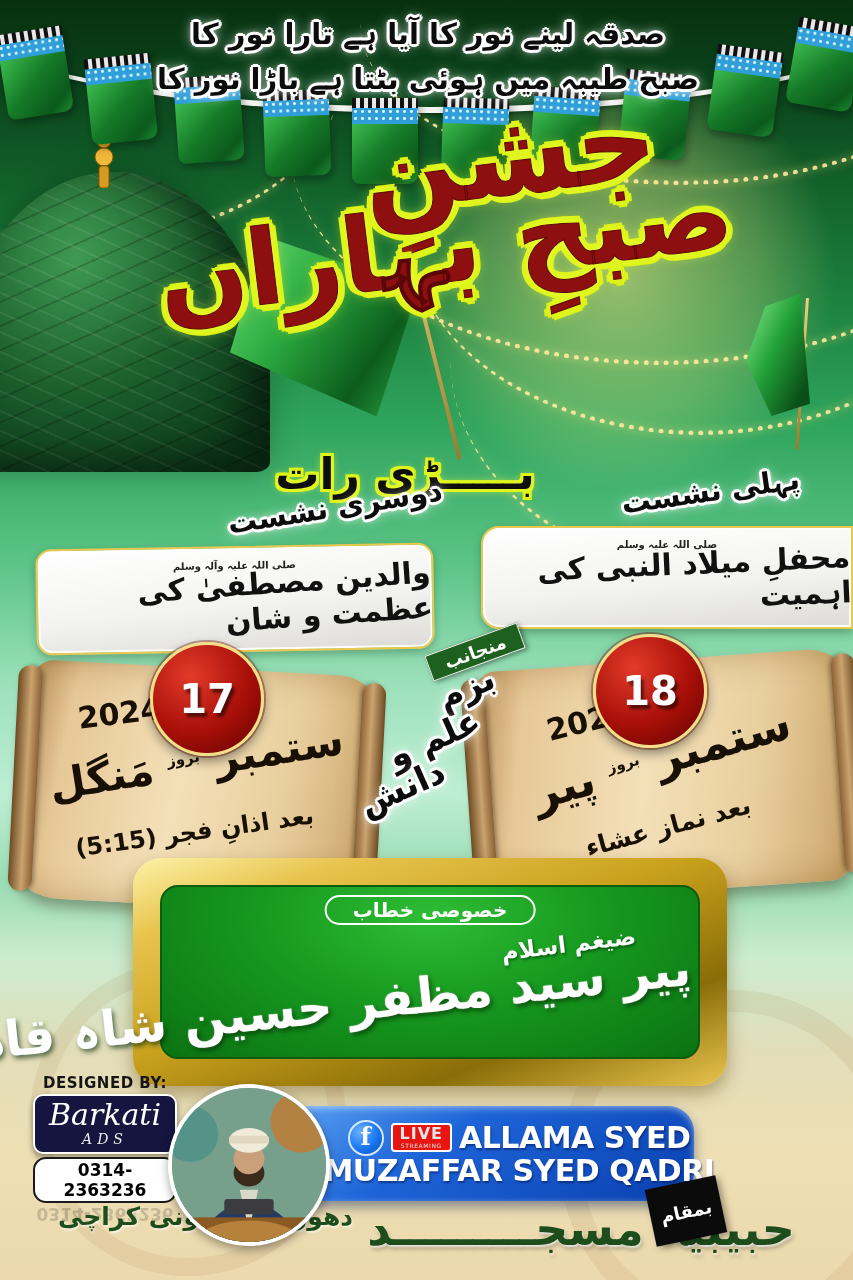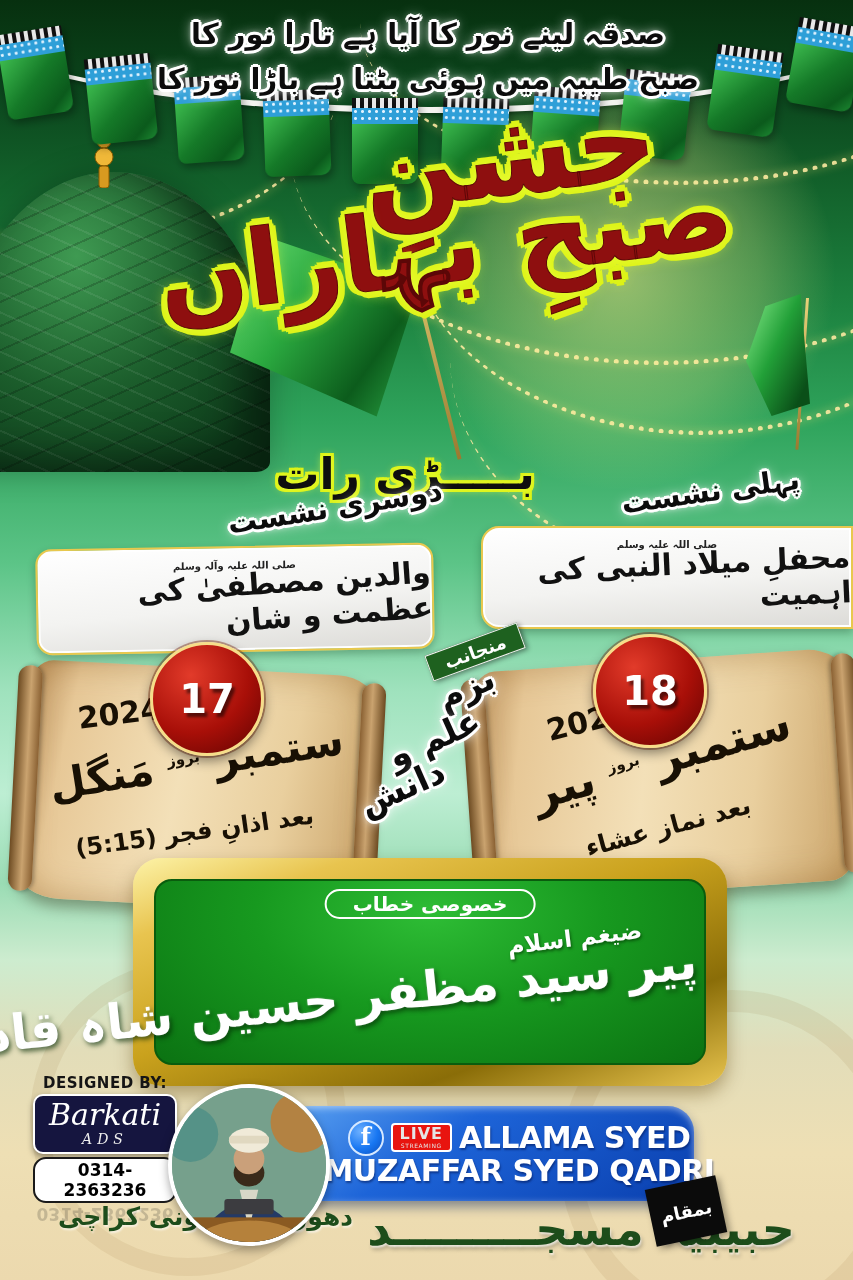--- a/index.html
+++ b/index.html
@@ -129,21 +129,21 @@
   .org-tag{background:#1e611f;border:1px solid #f0f0f0;color:#fff;font-size:18px;font-weight:bold;
     padding:2px 16px;box-shadow:2px 2px 5px rgba(0,0,0,.45);
     transform:rotate(-20deg) translate(44px,8px);}
   .org-l{font-size:34px;line-height:1.25;}
   .o1{transform:rotate(-24deg) translate(34px,8px);}
   .o2{transform:rotate(-24deg) translate(2px,2px);}
   .o3{transform:rotate(-24deg) translate(-30px,-4px);}
 
   
   .gbanner{position:absolute;left:133px;top:858px;width:594px;height:228px;z-index:5;
-    border-radius:28px;padding:21px;box-sizing:border-box;
+    border-radius:28px;padding:27px;box-sizing:border-box;
     background:linear-gradient(160deg,#fdf3a8 0%,#e8c44f 18%,#caa21d 45%,#8a6d08 75%,#e8c44f 100%);
     box-shadow:0 8px 18px rgba(90,60,0,.4);}
   .gb-in{position:relative;width:100%;height:100%;border-radius:18px;border:2px solid #0a5c0e;
     box-sizing:border-box;
     background:radial-gradient(ellipse at 50% 18%,#2ebd35 0%,#17991f 45%,#0b7212 100%);}
   .special{position:absolute;top:8px;left:50%;transform:translateX(-50%);
     border:2px solid #fff;border-radius:999px;color:#fff;font-weight:bold;font-size:20px;
     padding:1px 26px;letter-spacing:3px;white-space:nowrap;}
   .honor{position:absolute;top:44px;right:62px;transform:rotate(-7deg);
     color:#fff;font-weight:bold;font-size:23px;text-shadow:1px 2px 3px rgba(0,50,0,.6);}

